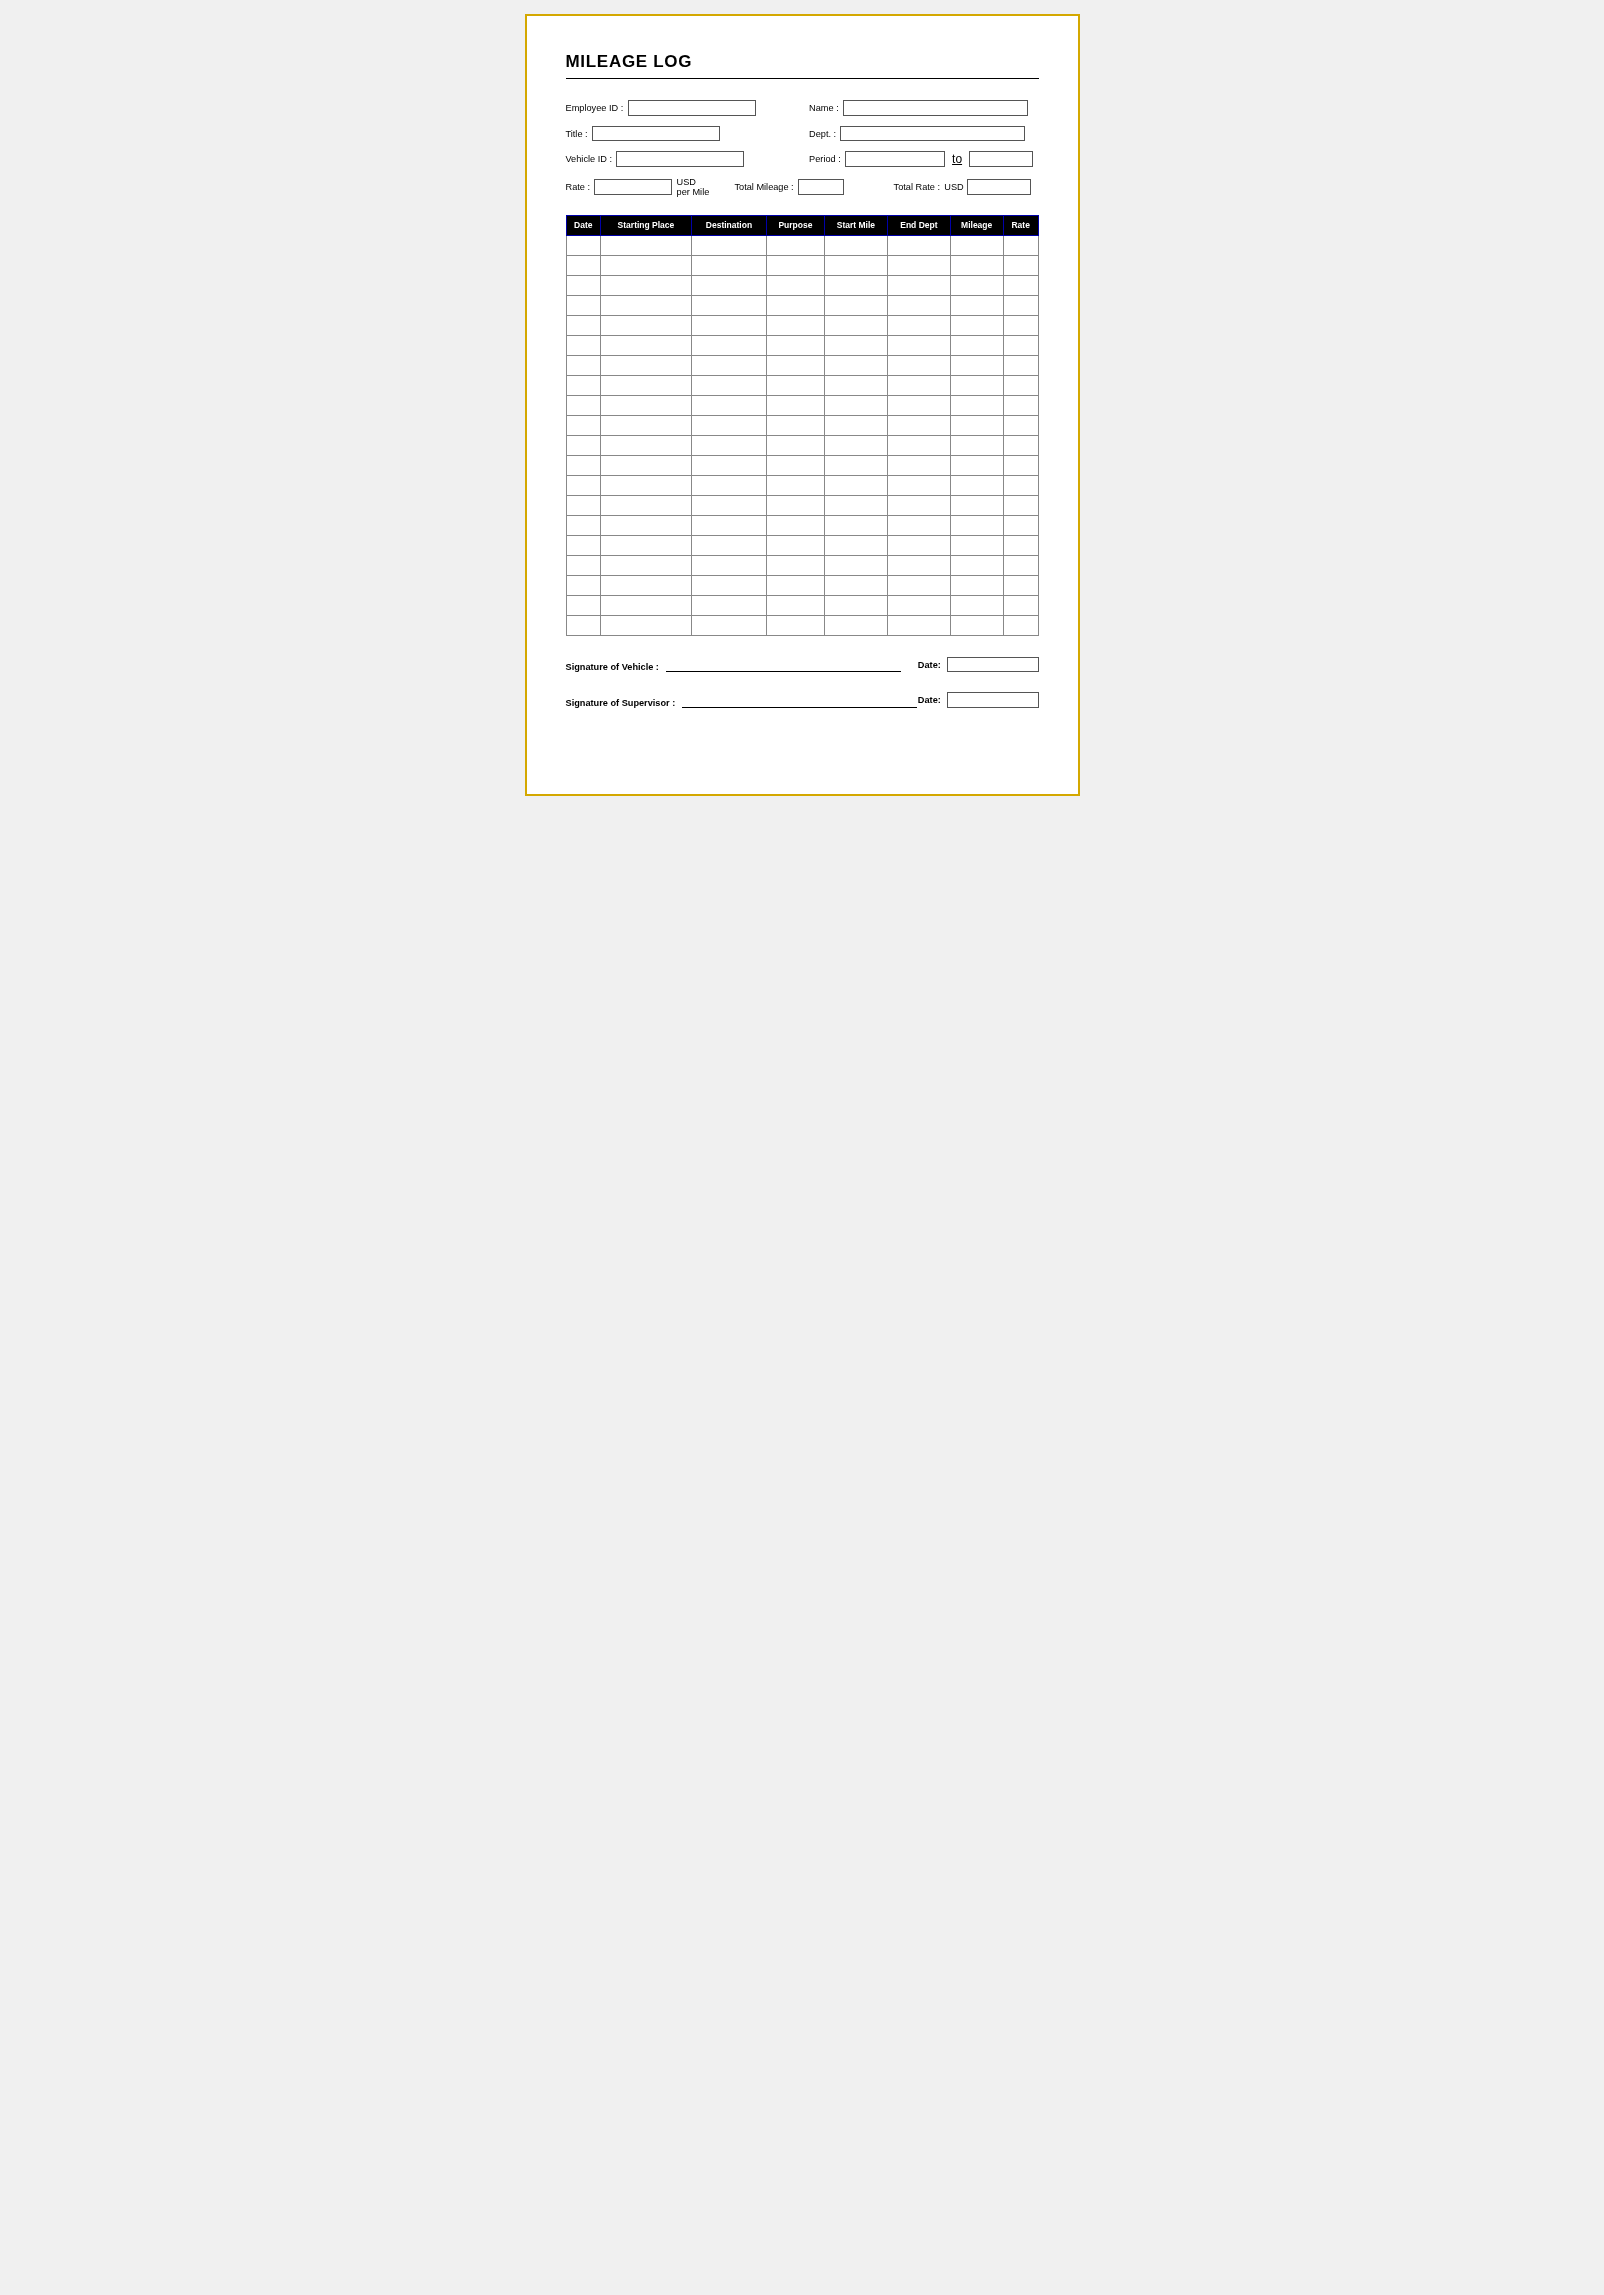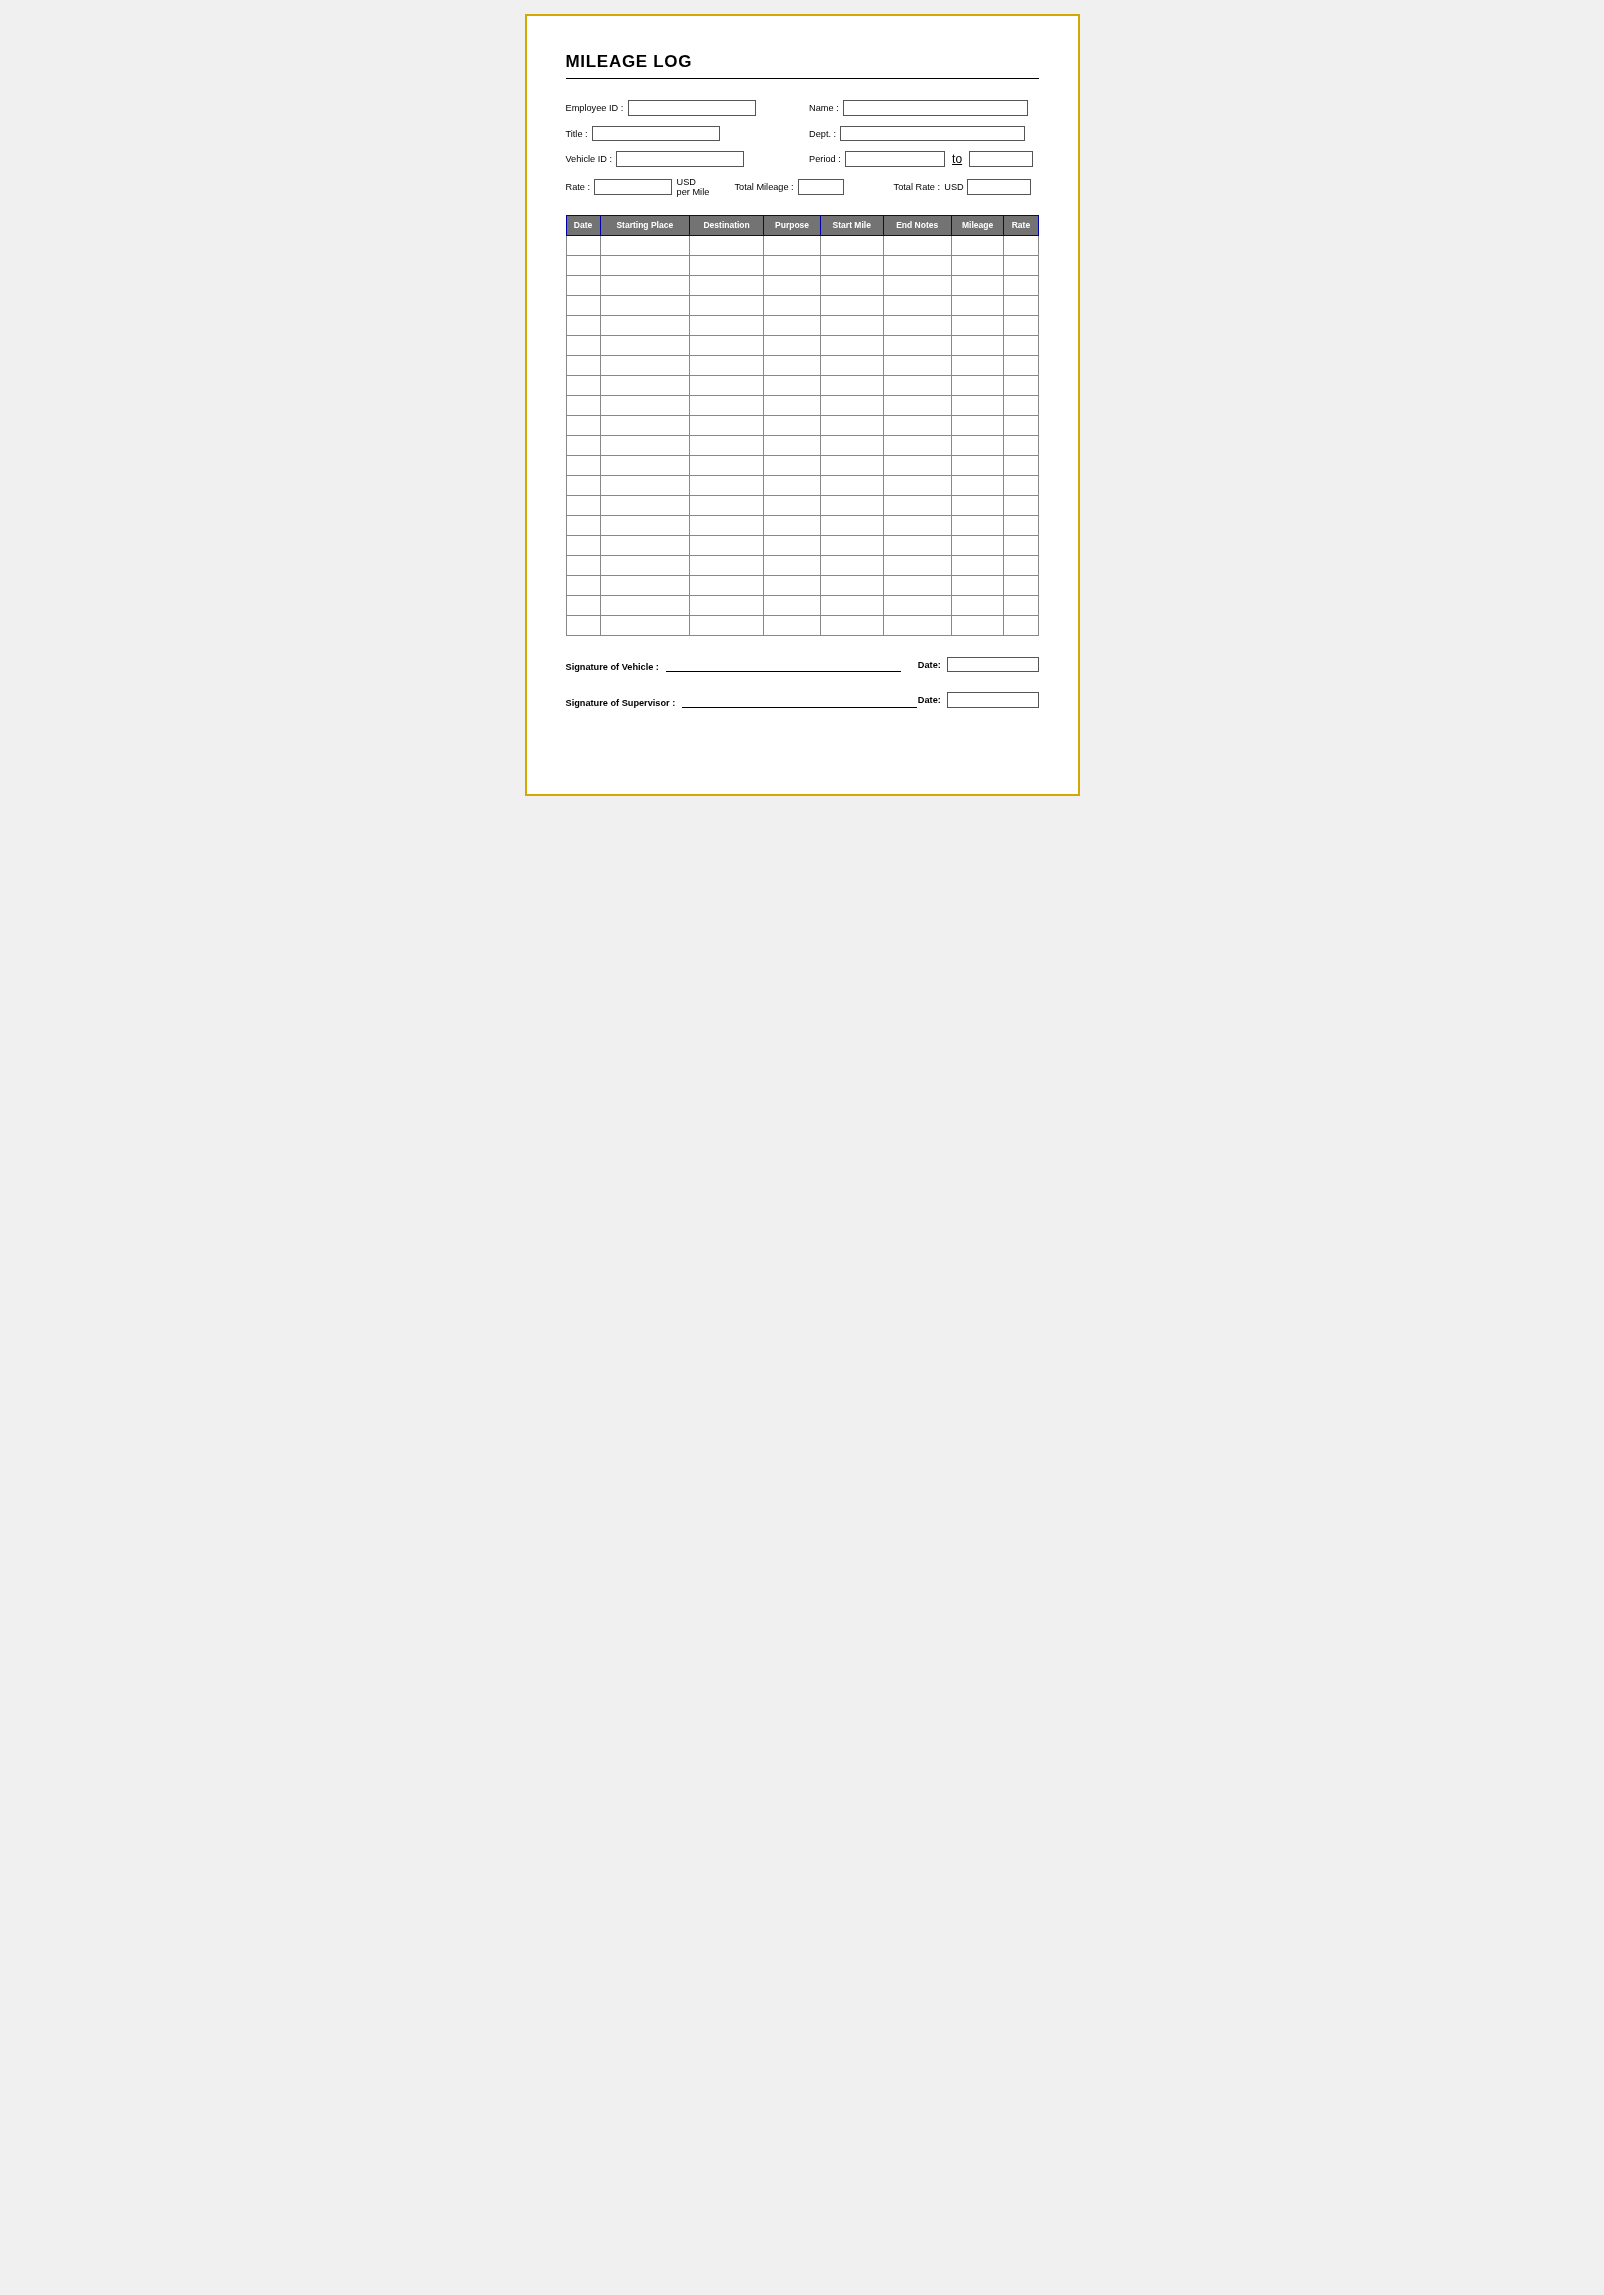--- a/index.html
+++ b/index.html
@@ -116,21 +116,21 @@
     }
 
     
     .log-table {
       width: 100%;
       border-collapse: collapse;
       margin-bottom: 21.3px;
     }
 
     .log-table thead tr {
-      background-color: #737373;
+      background-color: #000000;
     }
 
     .log-table thead th {
       color: #fff;
       font-size: 8.5px;
       font-weight: bold;
       text-align: center;
       padding: 4.3px 2.1px;
       border: 0.7px solid #0000aa;
     }
@@ -282,21 +282,21 @@
   </div>
 
   <table class="log-table">
     <thead>
       <tr>
         <th>Date</th>
         <th>Starting Place</th>
         <th>Destination</th>
         <th>Purpose</th>
         <th>Start Mile</th>
-        <th>End Notes</th>
+        <th>End Dept</th>
         <th>Mileage</th>
         <th>Rate</th>
       </tr>
     </thead>
     <tbody>
       <tr>
           <td></td>
           <td></td>
           <td></td>
           <td></td>

